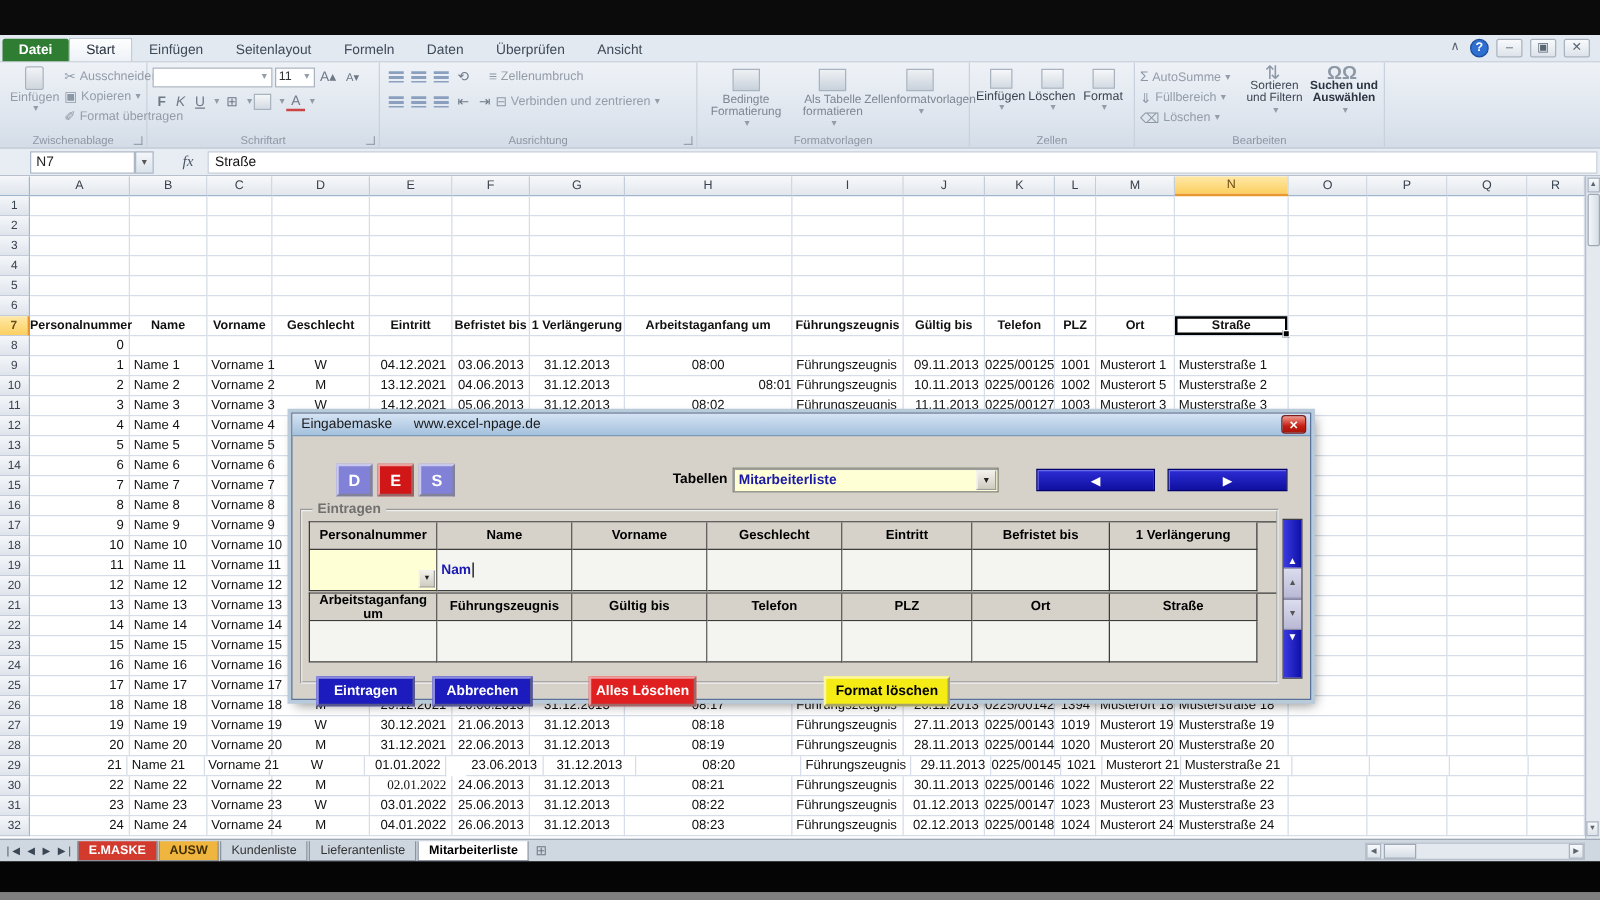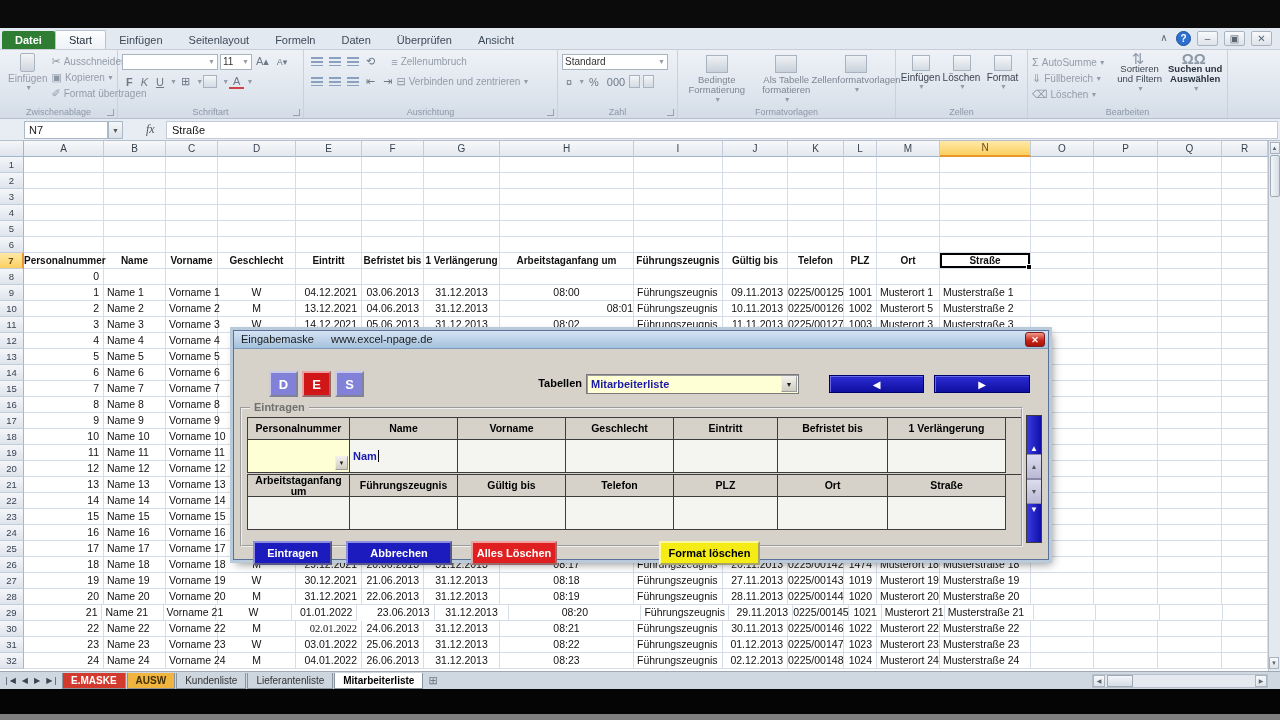--- a/index.html
+++ b/index.html
@@ -120,21 +120,21 @@
   .dcell .typed { color:#1a1ab0; font-weight:bold; font-size:11px; }
   .dcell .caret { display:inline-block; width:1px; height:12px; background:#000; margin-left:1px; vertical-align:middle; }
   .vstrip { position:absolute; left:792px; top:66px; width:16px; height:128px; border:1px solid #3c3c3c; background:#c9c9e4; }
   .vs-blue { width:100%; height:38px; background:linear-gradient(90deg,#3a3ae0,#0f0fa8); position:relative; color:#fff; font-size:8px; text-align:center; }
   .vs-blue.top span { position:absolute; bottom:1px; left:0; right:0; }
   .vs-blue.bot span { position:absolute; top:1px; left:0; right:0; }
   .vs-btn { width:100%; height:25px; background:linear-gradient(#dcdcee,#b9b9d6); border-top:1px solid #8a8aa8; border-bottom:1px solid #8a8aa8; font-size:7px; color:#555; text-align:center; line-height:24px; }
   .bbtn { position:absolute; top:192px; height:24px; border:2px outset #dad8d2; font-size:11px; font-weight:bold; text-align:center; }
   .bbtn.navy { background:#1c1cbe; color:#fff; border-color:#8c8ce0; }
   .btn-eintragen { left:19px; width:79px; }
-  .btn-abbrechen { left:112px; width:106px; }
+  .btn-abbrechen { left:112px; width:80px; }
   .btn-alles { left:237px; width:86px; background:#e02020; color:#fff; border-color:#f0a0a0; }
   .btn-eintrag { left:425px; width:101px; background:#f5ec16; color:#000; border-color:#fbf7a0; }
 </style>
 </head>
 <body>
 
 <div class="screen">
 
   <div class="titlebar"></div>
 
@@ -228,38 +228,20 @@
         <span class="fbtn">⇤</span>
         <span class="fbtn">⇥</span>
         <span class="gico">⊟</span>
         <span class="gtxt">Verbinden und zentrieren</span>
           <span class="drop">▼</span>
       </div>
       <div class="grp-label">Ausrichtung</div>
       <span class="launcher"></span>
     </div>
 
-    <div class="grp" style="width:120px">
-      <div class="minirow">
-        <span class="combo-sm" style="width:106px">
-            <span>Standard</span>
-            <span class="drop" style="margin-left:auto">▼</span>
-          </span>
-      </div>
-      <div class="minirow" style="margin-top:3px">
-        <span class="fbtn">¤</span>
-          <span class="drop">▼</span>
-        <span class="fbtn">%</span>
-        <span class="fbtn">000</span>
-        <span class="sqico" style="width:11px"></span>
-        <span class="sqico" style="width:11px"></span>
-      </div>
-      <div class="grp-label">Zahl</div>
-      <span class="launcher"></span>
-    </div>
 
     <div class="grp" style="width:218px; display:flex; align-items:flex-start; padding-top:5px">
       <div class="fv-item">
         <span class="fv-ico"></span>
         <span>Bedingte Formatierung</span>
           <span class="drop">▼</span>
       </div>
       <div class="fv-item">
         <span class="fv-ico"></span>
         <span>Als Tabelle formatieren</span>
@@ -884,21 +866,21 @@
         <div class="cell al" style="width: 62px;">Name 18</div>
         <div class="cell al" style="width: 52px;">Vorname 18</div>
         <div class="cell ac" style="width: 78px;">M</div>
         <div class="cell ar" style="width: 66px;">29.12.2021</div>
         <div class="cell ar" style="width: 62px;">20.06.2013</div>
         <div class="cell ac" style="width: 76px;">31.12.2013</div>
         <div class="cell ac" style="width: 134px;">08:17</div>
         <div class="cell al" style="width: 89px;">Führungszeugnis</div>
         <div class="cell ar" style="width: 65px;">26.11.2013</div>
         <div class="cell ar" style="width: 56px;">0225/00142</div>
-        <div class="cell ar" style="width: 33px;">1474</div>
+        <div class="cell ar" style="width: 33px;">1394</div>
         <div class="cell al" style="width: 63px;">Musterort 18</div>
         <div class="cell al" style="width: 91px;">Musterstraße 18</div>
         <div class="cell al" style="width: 63px;"></div>
         <div class="cell al" style="width: 64px;"></div>
         <div class="cell al" style="width: 64px;"></div>
         <div class="cell al" style="width: 46px;"></div>
       </div>
       <div class="grow">
         <div class="rh">27</div>
         <div class="cell ar" style="width: 80px;">19</div>

